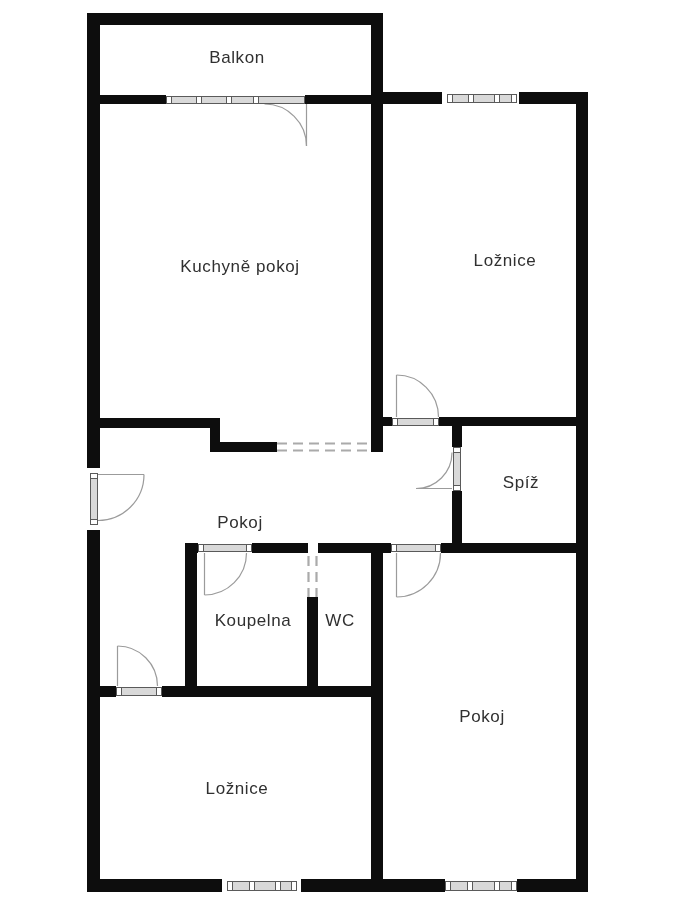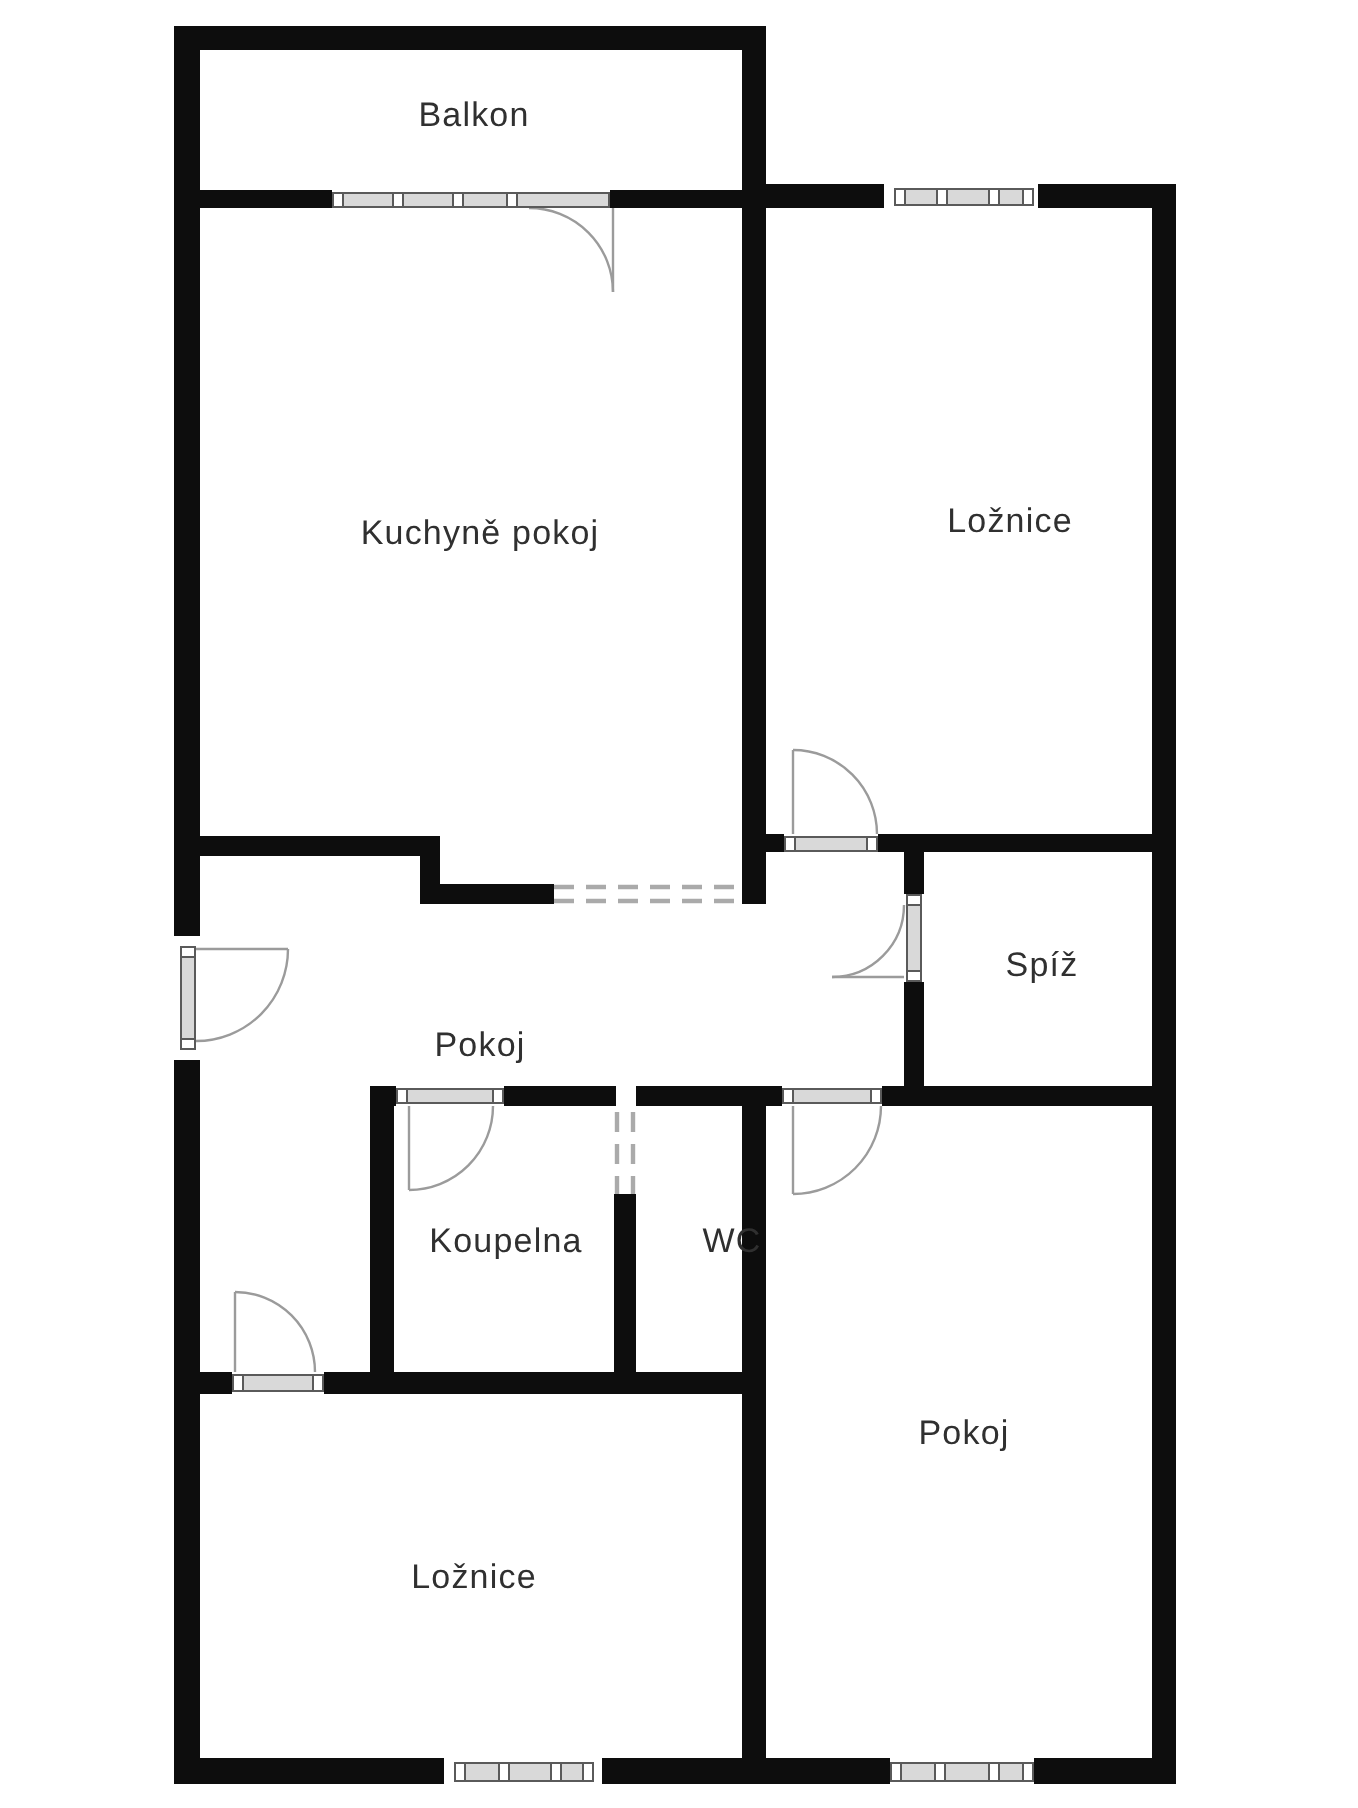--- a/index.html
+++ b/index.html
@@ -133,17 +133,17 @@
     <div class="cap" style="top:-1px"></div>
       <div class="cap" style="bottom:-1px"></div>
   </div>
 
   <div class="room-label" style="left:237px;top:58px">Balkon</div>
   <div class="room-label" style="left:240px;top:267px">Kuchyně pokoj</div>
   <div class="room-label" style="left:505px;top:261px">Ložnice</div>
   <div class="room-label" style="left:521px;top:483px">Spíž</div>
   <div class="room-label" style="left:240px;top:523px">Pokoj</div>
   <div class="room-label" style="left:253px;top:621px">Koupelna</div>
-  <div class="room-label" style="left:366px;top:621px">WC</div>
+  <div class="room-label" style="left:340px;top:621px">WC</div>
   <div class="room-label" style="left:482px;top:717px">Pokoj</div>
   <div class="room-label" style="left:237px;top:789px">Ložnice</div>
 
 </div>
 
 </body></html>

